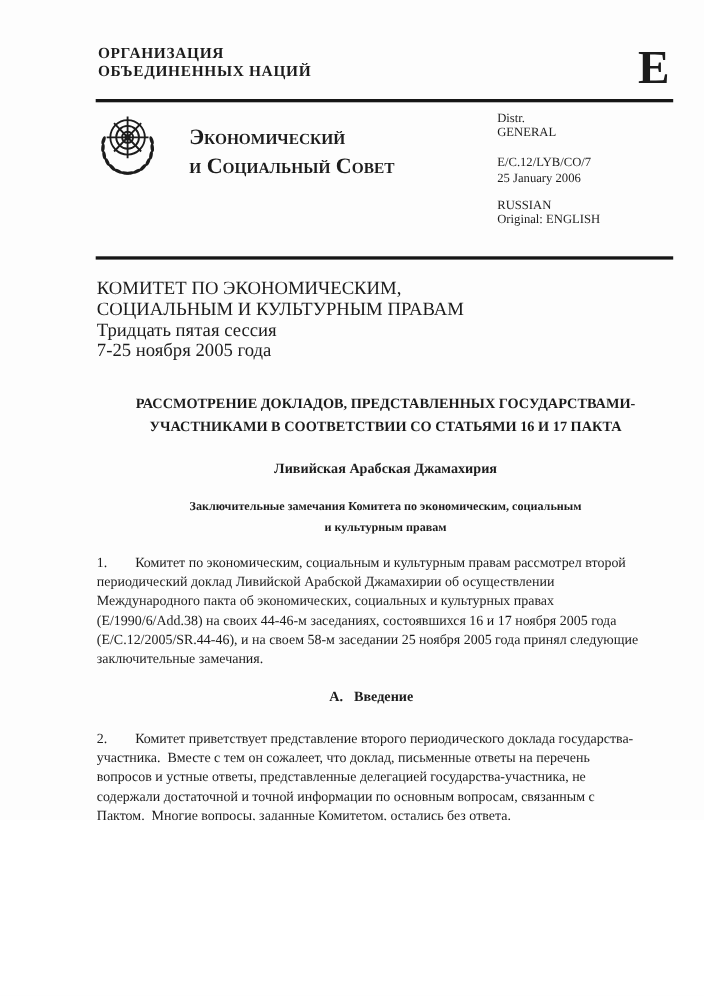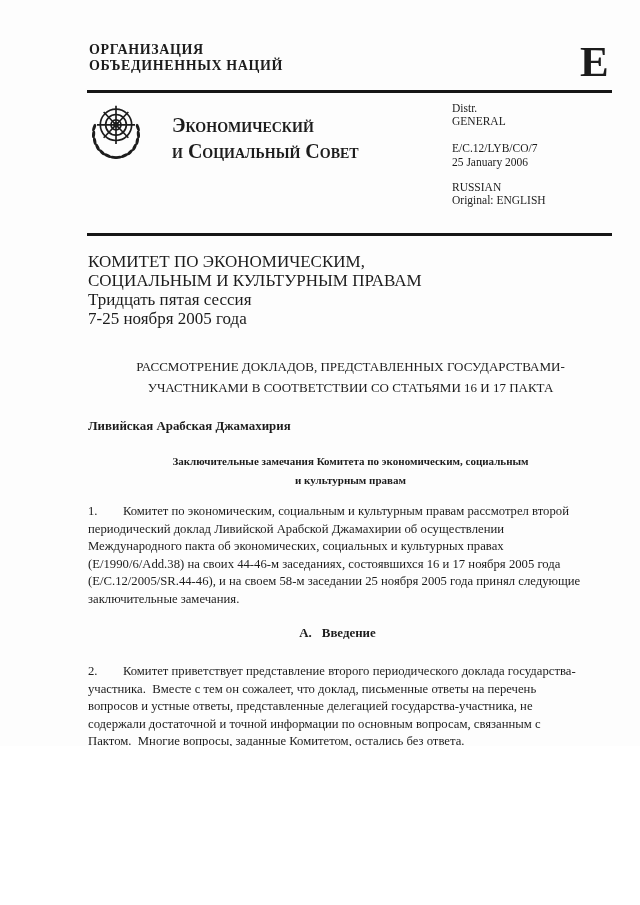--- a/index.html
+++ b/index.html
@@ -54,30 +54,30 @@
   .distr-gap-sm { margin-top: 12px; }
 
   .committee-block {
     left: 88px; top: 252px;
     font-size: 17px;
     line-height: 19px;
   }
 
   .doc-title {
     left: 88px; top: 357px; width: 525px;
-    font-weight: normal;
+    font-weight: bold;
     font-size: 13px;
     line-height: 20.5px;
     text-align: center;
   }
   .country-name {
     left: 88px; top: 419px; width: 525px;
     font-weight: bold;
     font-size: 12.9px;
-    text-align: left;
+    text-align: center;
   }
   .subtitle {
     left: 88px; top: 452px; width: 525px;
     font-weight: bold;
     font-size: 11px;
     line-height: 19px;
     text-align: center;
   }
 
   .para {

